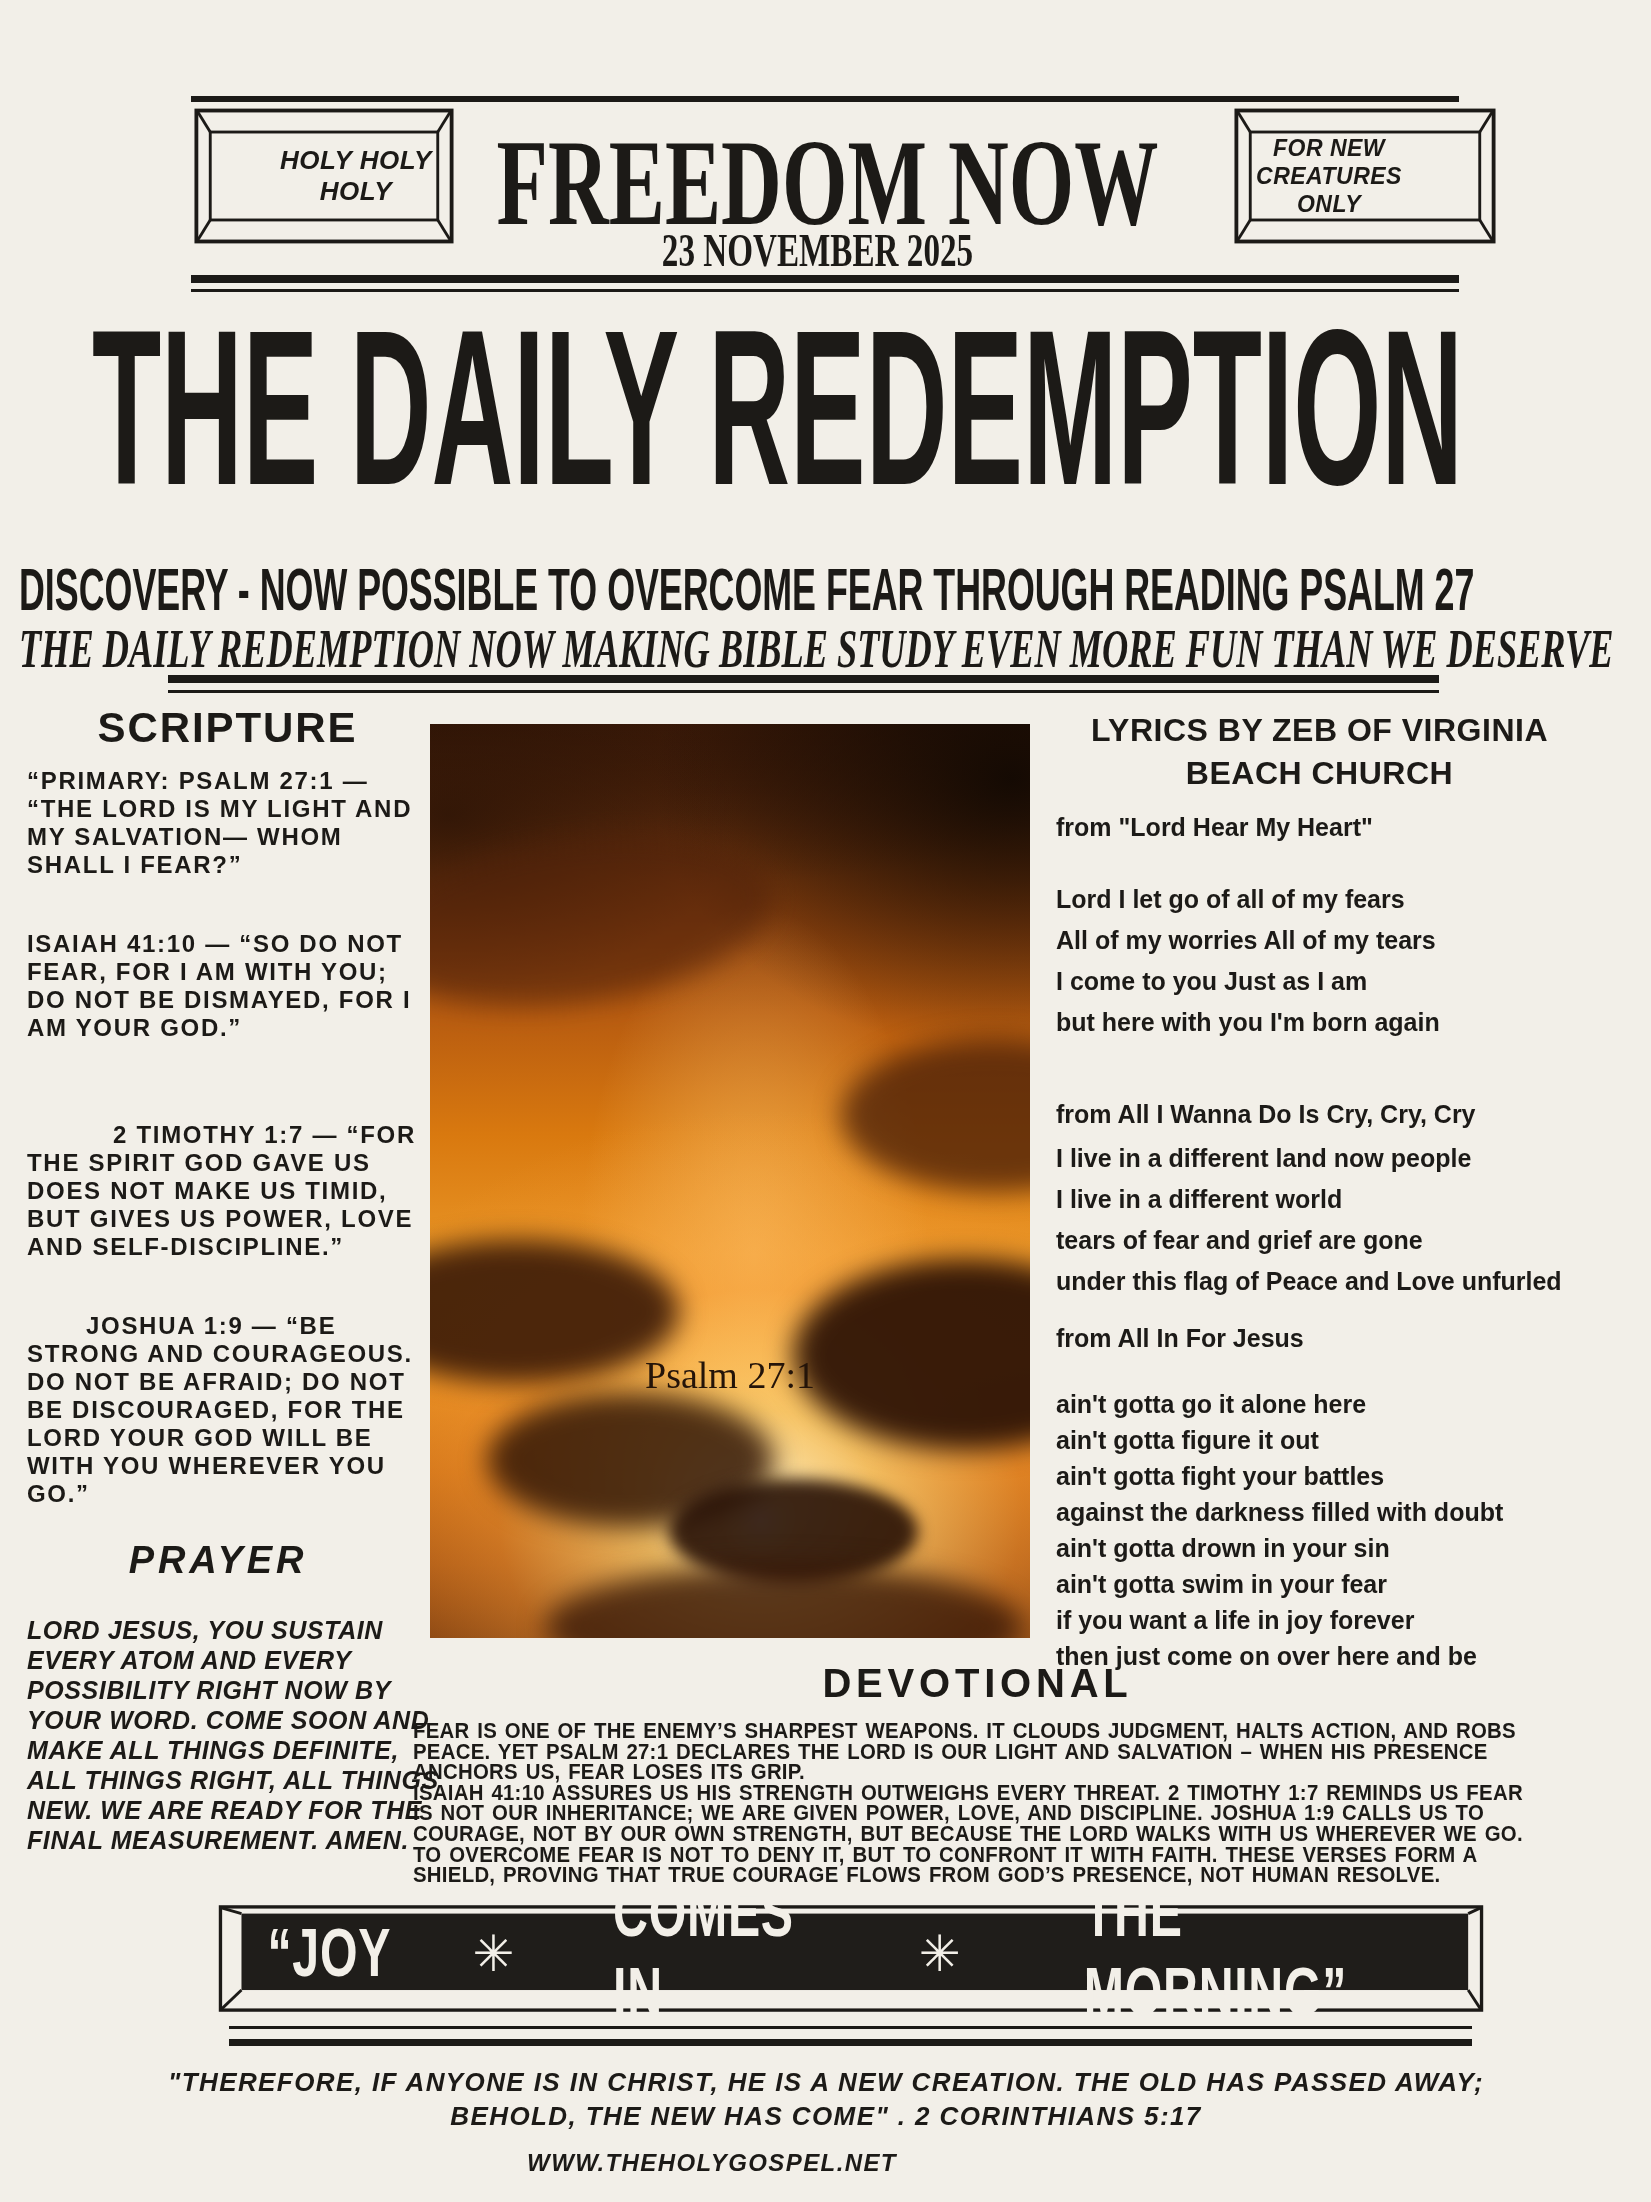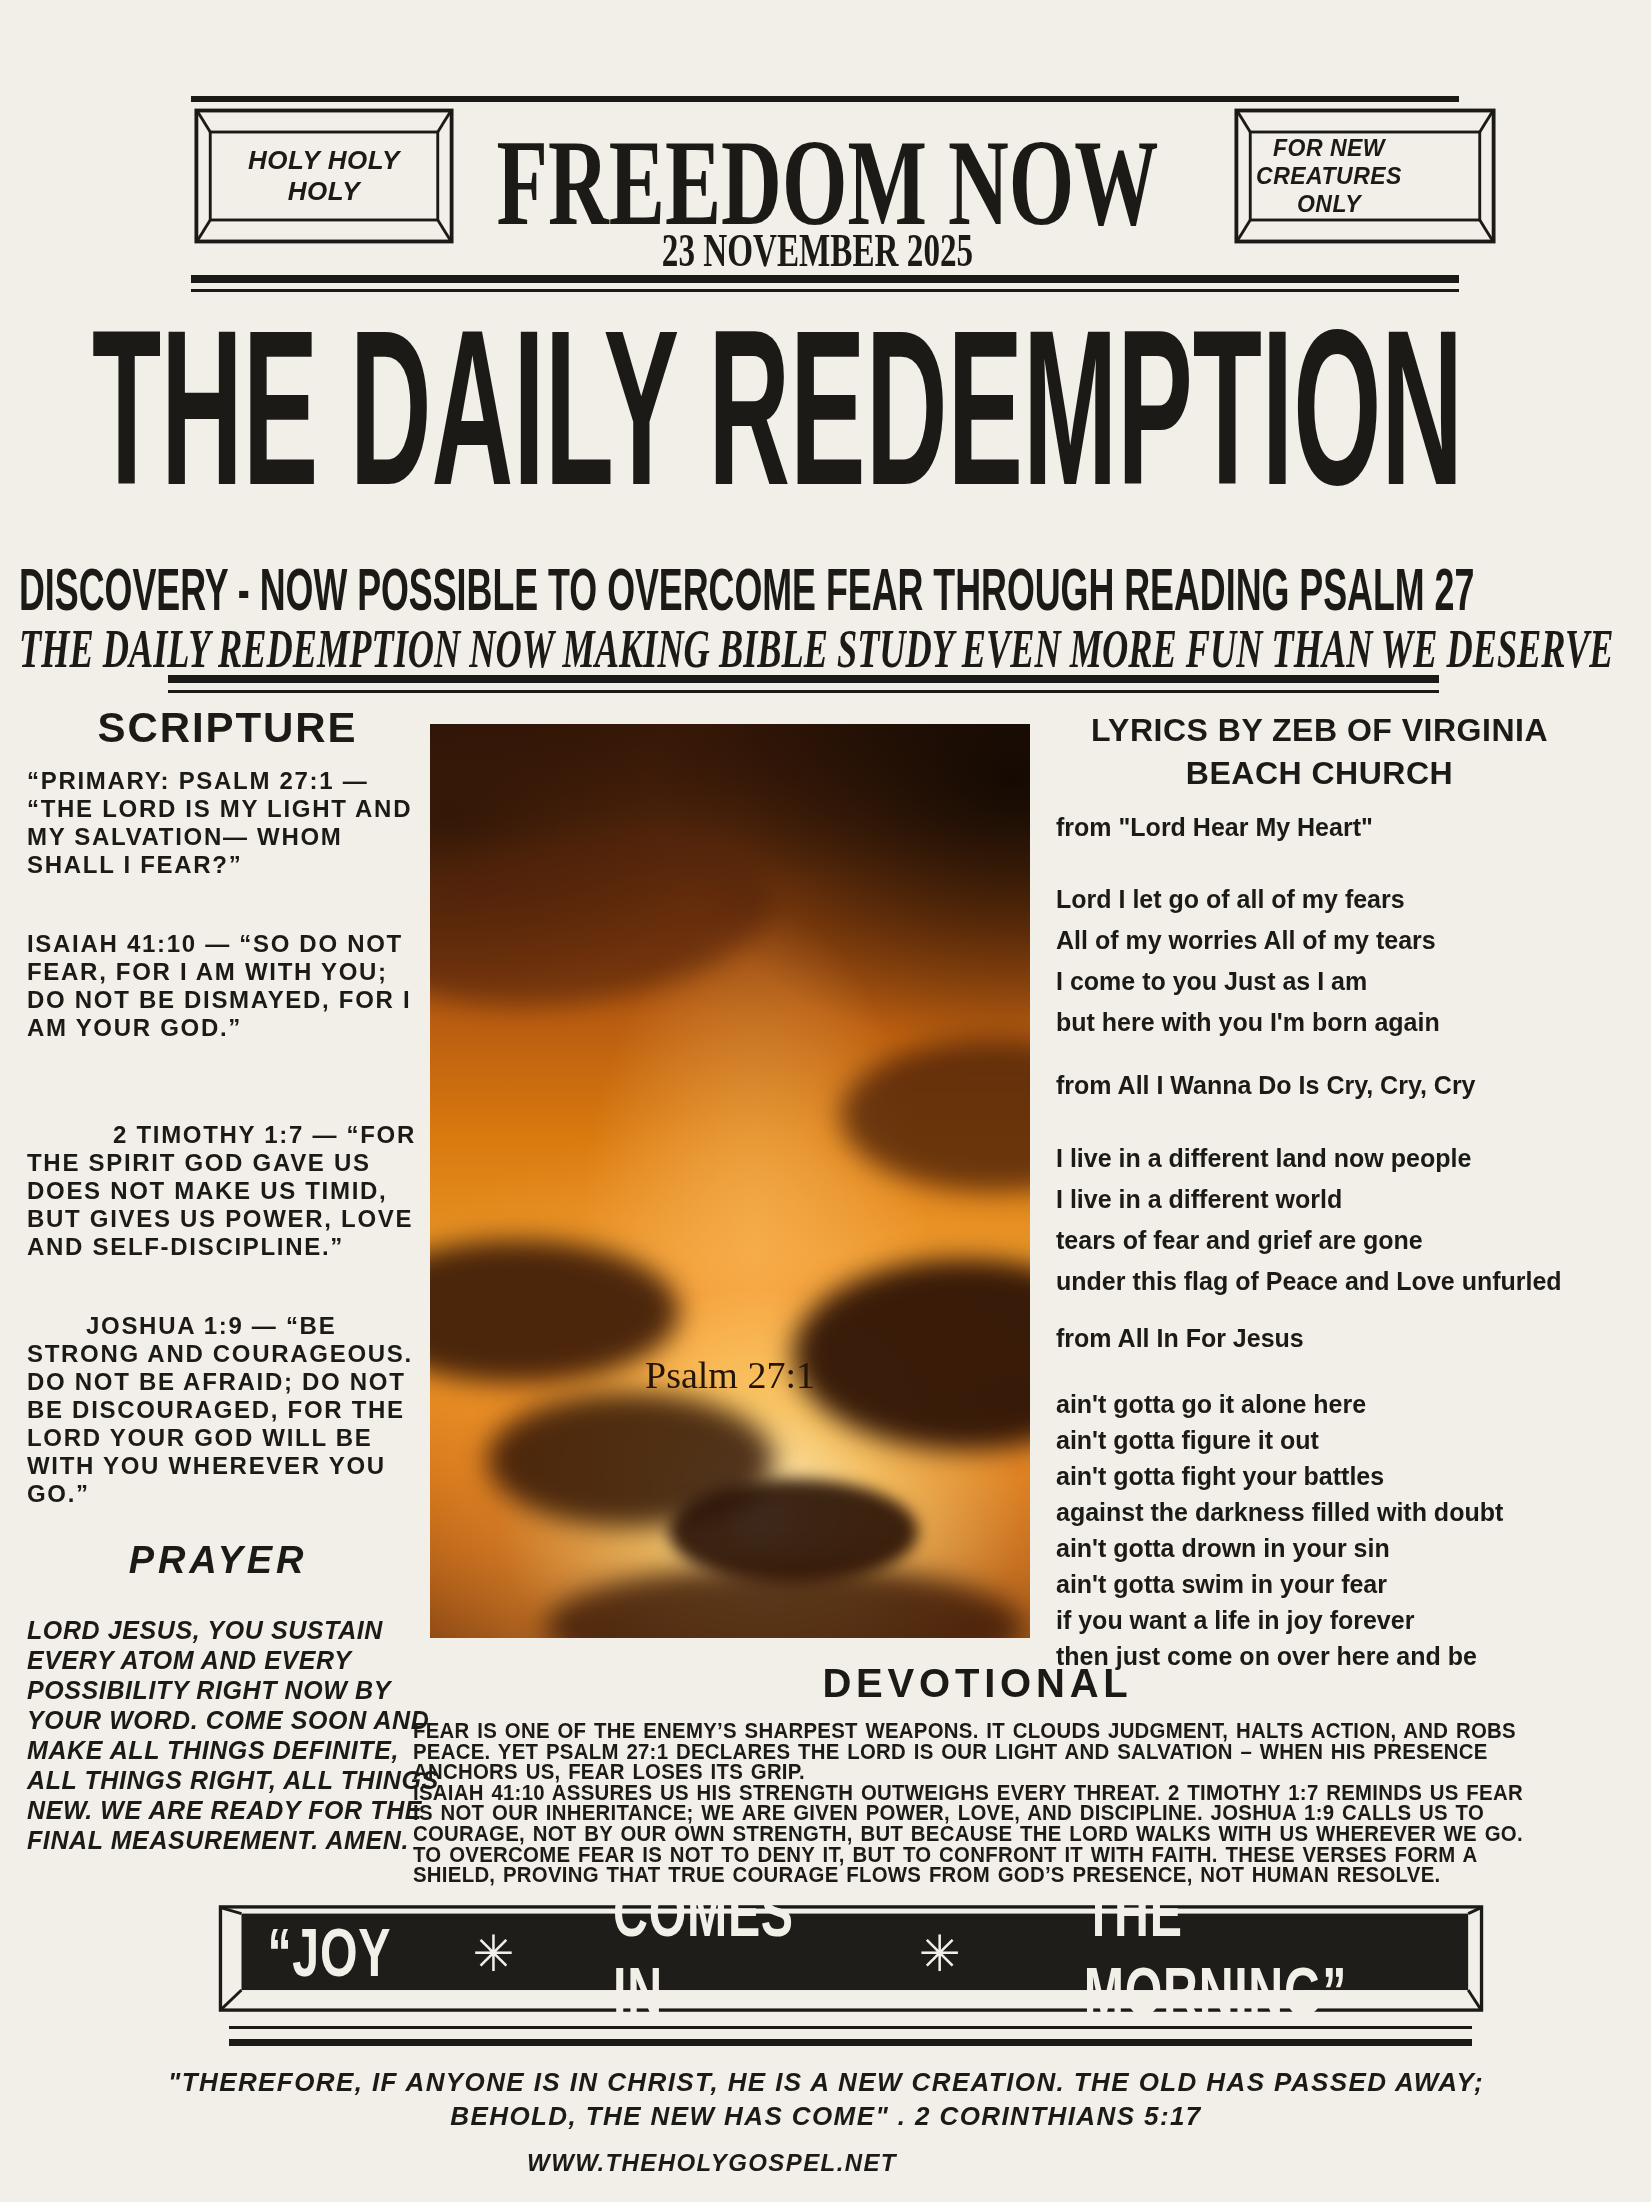--- a/index.html
+++ b/index.html
@@ -71,21 +71,21 @@
 
 <div class="abs" style="left:194px;top:108px;width:260px;height:136px;">
   <svg width="260" height="136" viewBox="0 0 272 142">
     <rect x="2.5" y="2.5" width="267" height="137" fill="none" stroke="#1c1a17" stroke-width="4"></rect>
     <rect x="17" y="25" width="238" height="92" fill="none" stroke="#1c1a17" stroke-width="3"></rect>
     <line x1="4" y1="4" x2="17" y2="25" stroke="#1c1a17" stroke-width="3"></line>
     <line x1="268" y1="4" x2="255" y2="25" stroke="#1c1a17" stroke-width="3"></line>
     <line x1="4" y1="138" x2="17" y2="117" stroke="#1c1a17" stroke-width="3"></line>
     <line x1="268" y1="138" x2="255" y2="117" stroke="#1c1a17" stroke-width="3"></line>
   </svg>
-  <div class="frame-label" style="left:0;top:0;width:260px;height:136px;font-size:26px;line-height:31px;letter-spacing:0.5px;">HOLY HOLY
+  <div class="frame-label" style="left:0;top:0;width:260px;height:136px;font-size:26px;line-height:31px;letter-spacing:0.5px;padding-left:32px;">HOLY HOLY
 HOLY</div>
 </div>
 
 <svg class="abs" style="left:493px;top:132px;" width="669" height="103" viewBox="0 0 700 108">
   <text x="350" y="96" text-anchor="middle" textLength="694" lengthAdjust="spacingAndGlyphs" font-family="Liberation Serif, serif" font-weight="bold" font-size="128">FREEDOM NOW</text>
 </svg>
 <svg class="abs" style="left:659px;top:226px;" width="317" height="50" viewBox="0 0 332 52">
   <text x="166" y="42" text-anchor="middle" textLength="326" lengthAdjust="spacingAndGlyphs" font-family="Liberation Serif, serif" font-weight="bold" font-size="48">23 NOVEMBER 2025</text>
 </svg>
 
@@ -140,21 +140,21 @@
   <div class="photo-caption">Psalm 27:1</div>
 </div>
 
 <div class="abs" style="left:1047px;top:709px;width:545px;font-weight:bold;font-size:32px;line-height:43px;text-align:center;white-space:pre-line;letter-spacing:0.5px;">LYRICS BY ZEB OF VIRGINIA
 BEACH CHURCH</div>
 <div class="lyr" style="top:813px;">from "Lord Hear My Heart"</div>
 <div class="lyr" style="top:879px;line-height:41px;">Lord I let go of all of my fears
 All of my worries All of my tears
 I come to you Just as I am
 but here with you I'm born again</div>
-<div class="lyr" style="top:1071px;">from All I Wanna Do Is Cry, Cry, Cry</div>
+<div class="lyr" style="top:1100px;">from All I Wanna Do Is Cry, Cry, Cry</div>
 <div class="lyr" style="top:1138px;line-height:41px;">I live in a different land now people
 I live in a different world
 tears of fear and grief are gone
 under this flag of Peace and Love unfurled</div>
 <div class="lyr" style="top:1324px;">from All In For Jesus</div>
 <div class="lyr" style="top:1386px;line-height:36px;">ain't gotta go it alone here
 ain't gotta figure it out
 ain't gotta fight your battles
 against the darkness filled with doubt
 ain't gotta drown in your sin

